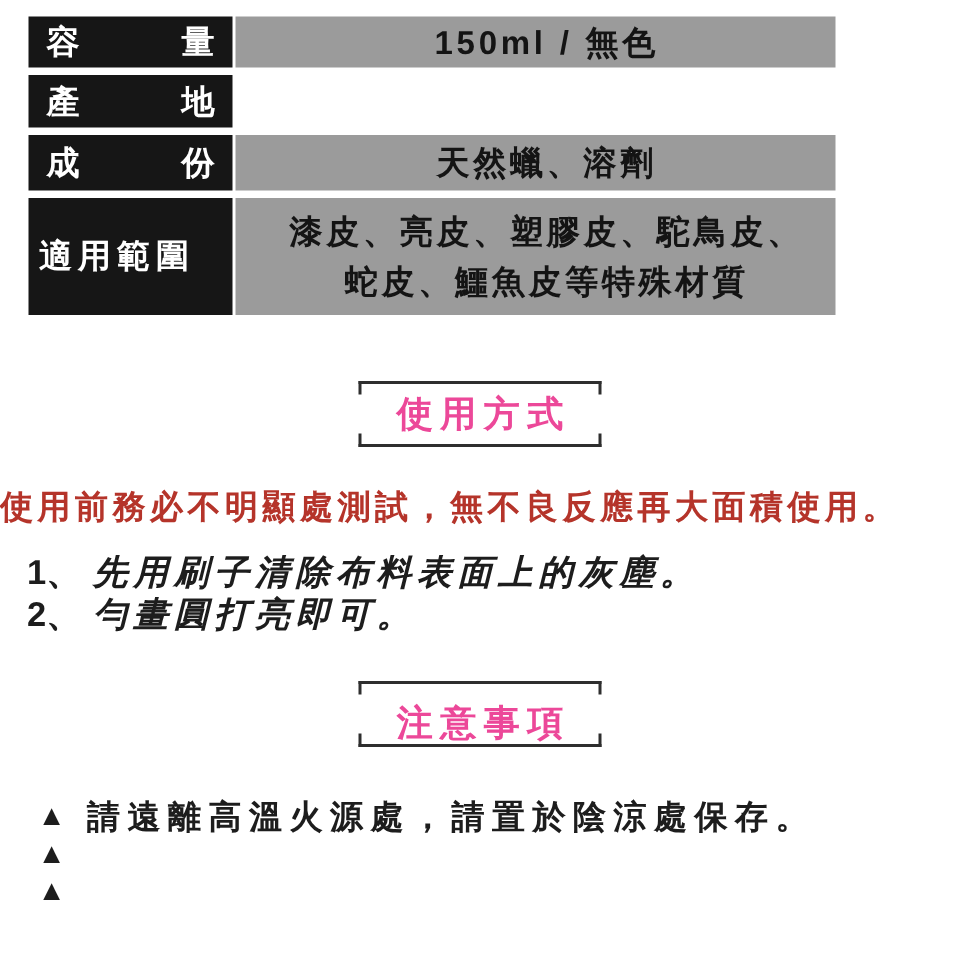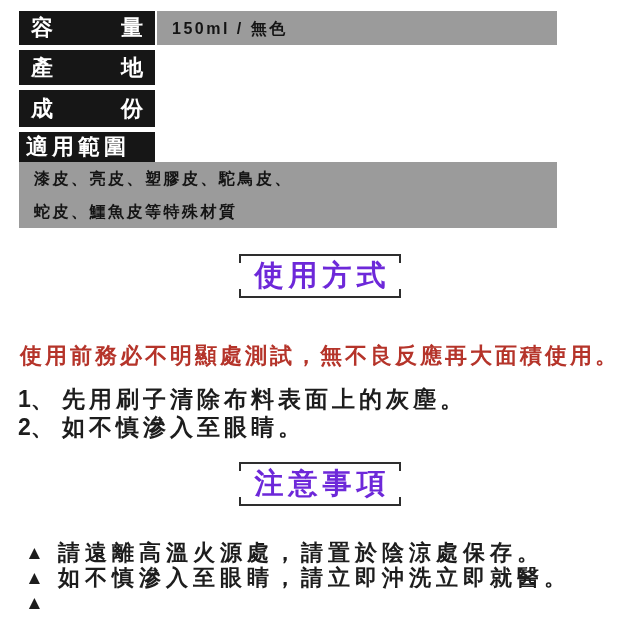--- a/index.html
+++ b/index.html
@@ -28,52 +28,52 @@
   .spec-label{
     width:136px;flex:none;margin-right:2px;
     background:var(--label-bg);color:var(--label-text);
     display:flex;align-items:center;justify-content:space-between;
     padding:0 12px;font-size:22px;font-weight:700;
   }
   .spec-label.four{justify-content:flex-start;letter-spacing:4px;padding:0 7px;}
   .spec-value{
     flex:1;background:var(--value-bg);color:var(--value-text);
     display:flex;flex-direction:column;justify-content:center;
-    padding-left:15px;font-size:16px;font-weight:700;letter-spacing:2.5px;
-    line-height:33px;white-space:nowrap;
+    padding-left:15px;font-size:22px;font-weight:700;letter-spacing:2.5px;
+    line-height:33px;white-space:nowrap;text-align:center;
   }
   .row-1{height:34px;}
   .row-2{height:35px;}
   .row-3{height:37px;}
-  .row-4{height:78px;flex-direction:column;}
+  .row-4{height:78px;}
 
   
   .bracket-box{
     position:relative;width:162px;height:44px;margin:0 auto;
     display:flex;align-items:center;justify-content:center;
   }
   .bracket{position:absolute;left:0;right:0;height:9px;}
   .bracket.top{top:0;border-top:2px solid var(--bracket);border-left:2px solid var(--bracket);border-right:2px solid var(--bracket);}
   .bracket.bottom{bottom:0;border-bottom:2px solid var(--bracket);border-left:2px solid var(--bracket);border-right:2px solid var(--bracket);}
-  .box-title{font-size:29px;font-weight:600;letter-spacing:5px;text-indent:5px;color:#6d28d9;white-space:nowrap;font-family:Liberation Serif, serif;}
+  .box-title{font-size:24px;font-weight:600;letter-spacing:5px;text-indent:5px;color:#ec4899;white-space:nowrap;font-family:Liberation Serif, serif;}
   .usage-title-box{margin-top:44px;}
-  .notice-title-box{margin-top:21px;}
+  .notice-title-box{margin-top:31px;align-items:flex-end;}
 
   
   .warning{
-    margin-top:45px;text-align:center;
+    margin-top:27px;text-align:left;
     font-size:22px;font-weight:700;letter-spacing:3px;
     color:var(--warning);white-space:nowrap;line-height:26px;
   }
 
   
   .usage-list{margin:16px 10px 0 18px;}
   .usage-item{display:flex;font-size:23px;font-weight:700;line-height:28px;color:var(--text);}
   .usage-item .marker{width:44px;flex:none;letter-spacing:0;}
-  .usage-item .lines{letter-spacing:4px;white-space:nowrap;}
+  .usage-item .lines{letter-spacing:4px;white-space:nowrap;font-style:italic;}
 
   
   .notice-list{margin:34px 0 0 25px;}
   .notice-item{display:flex;align-items:center;font-size:22px;font-weight:700;line-height:25px;color:var(--text);}
   .notice-item .tri{width:33px;flex:none;font-size:19px;}
   .notice-item .txt{letter-spacing:5px;white-space:nowrap;}
 </style>
 </head>
 <body>
 
@@ -96,20 +96,23 @@
         <span>產</span>
         <span>地</span>
       </div>
     </div>
 
     <div class="spec-row row-3">
       <div class="spec-label">
         <span>成</span>
         <span>份</span>
       </div>
+      <div class="spec-value">
+        <span>天然蠟、溶劑</span>
+      </div>
     </div>
 
     <div class="spec-row row-4">
       <div class="spec-label four">
         <span>適用範圍</span>
       </div>
       <div class="spec-value">
         <span>漆皮、亮皮、塑膠皮、駝鳥皮、</span>
         <span>蛇皮、鱷魚皮等特殊材質</span>
       </div>
@@ -128,38 +131,37 @@
   <div class="usage-list">
     <div class="usage-item">
       <span class="marker">1、</span>
       <div class="lines">
         <div>先用刷子清除布料表面上的灰塵。</div>
       </div>
     </div>
     <div class="usage-item">
       <span class="marker">2、</span>
       <div class="lines">
-        <div>如不慎滲入至眼睛。</div>
+        <div>勻畫圓打亮即可。</div>
       </div>
     </div>
   </div>
 
   <div class="bracket-box notice-title-box">
     <span class="bracket top"></span>
     <span class="box-title">注意事項</span>
     <span class="bracket bottom"></span>
   </div>
 
   <div class="notice-list">
     <div class="notice-item">
       <span class="tri">▲</span>
       <span class="txt">請遠離高溫火源處，請置於陰涼處保存。</span>
     </div>
     <div class="notice-item">
       <span class="tri">▲</span>
-      <span class="txt">如不慎滲入至眼睛，請立即沖洗立即就醫。</span>
     </div>
     <div class="notice-item">
       <span class="tri">▲</span>
     </div>
   </div>
 
 </div>
 
 </body></html>

